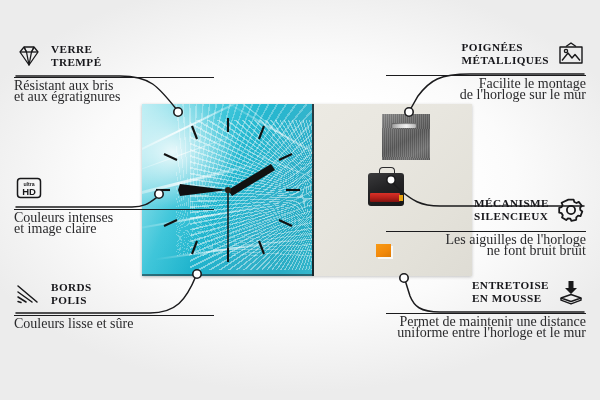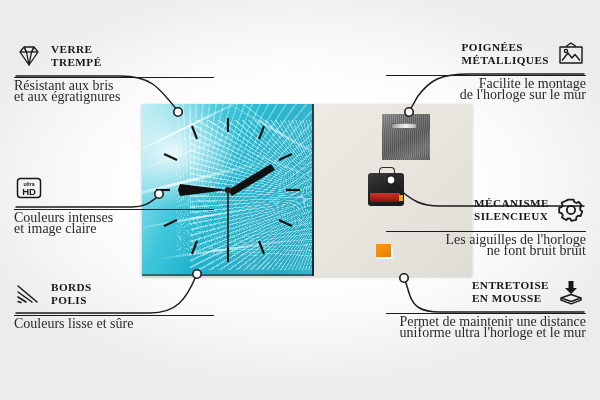--- a/index.html
+++ b/index.html
@@ -439,16 +439,16 @@
           <g fill="none" stroke="#18181a" stroke-width="1.4" stroke-linejoin="round">
             <path d="M11.5,2 h5 v7 h3.5 L14,15 L8,9 h3.5 z" fill="#18181a" stroke="none"></path>
             <path d="M14,15.5 L24,19 L14,22.5 L4,19 Z"></path>
             <path d="M4,19 v2.2 L14,24.8 L24,21.2 V19"></path>
           </g>
         </svg>
       </span>
     </div>
     <div class="feature-rule"></div>
     <div class="feature-sub">Permet de maintenir une distance
-uniforme ultra l'horloge et le mur</div>
+uniforme entre l'horloge et le mur</div>
   </div>
 
 </div>
 
 </body></html>

